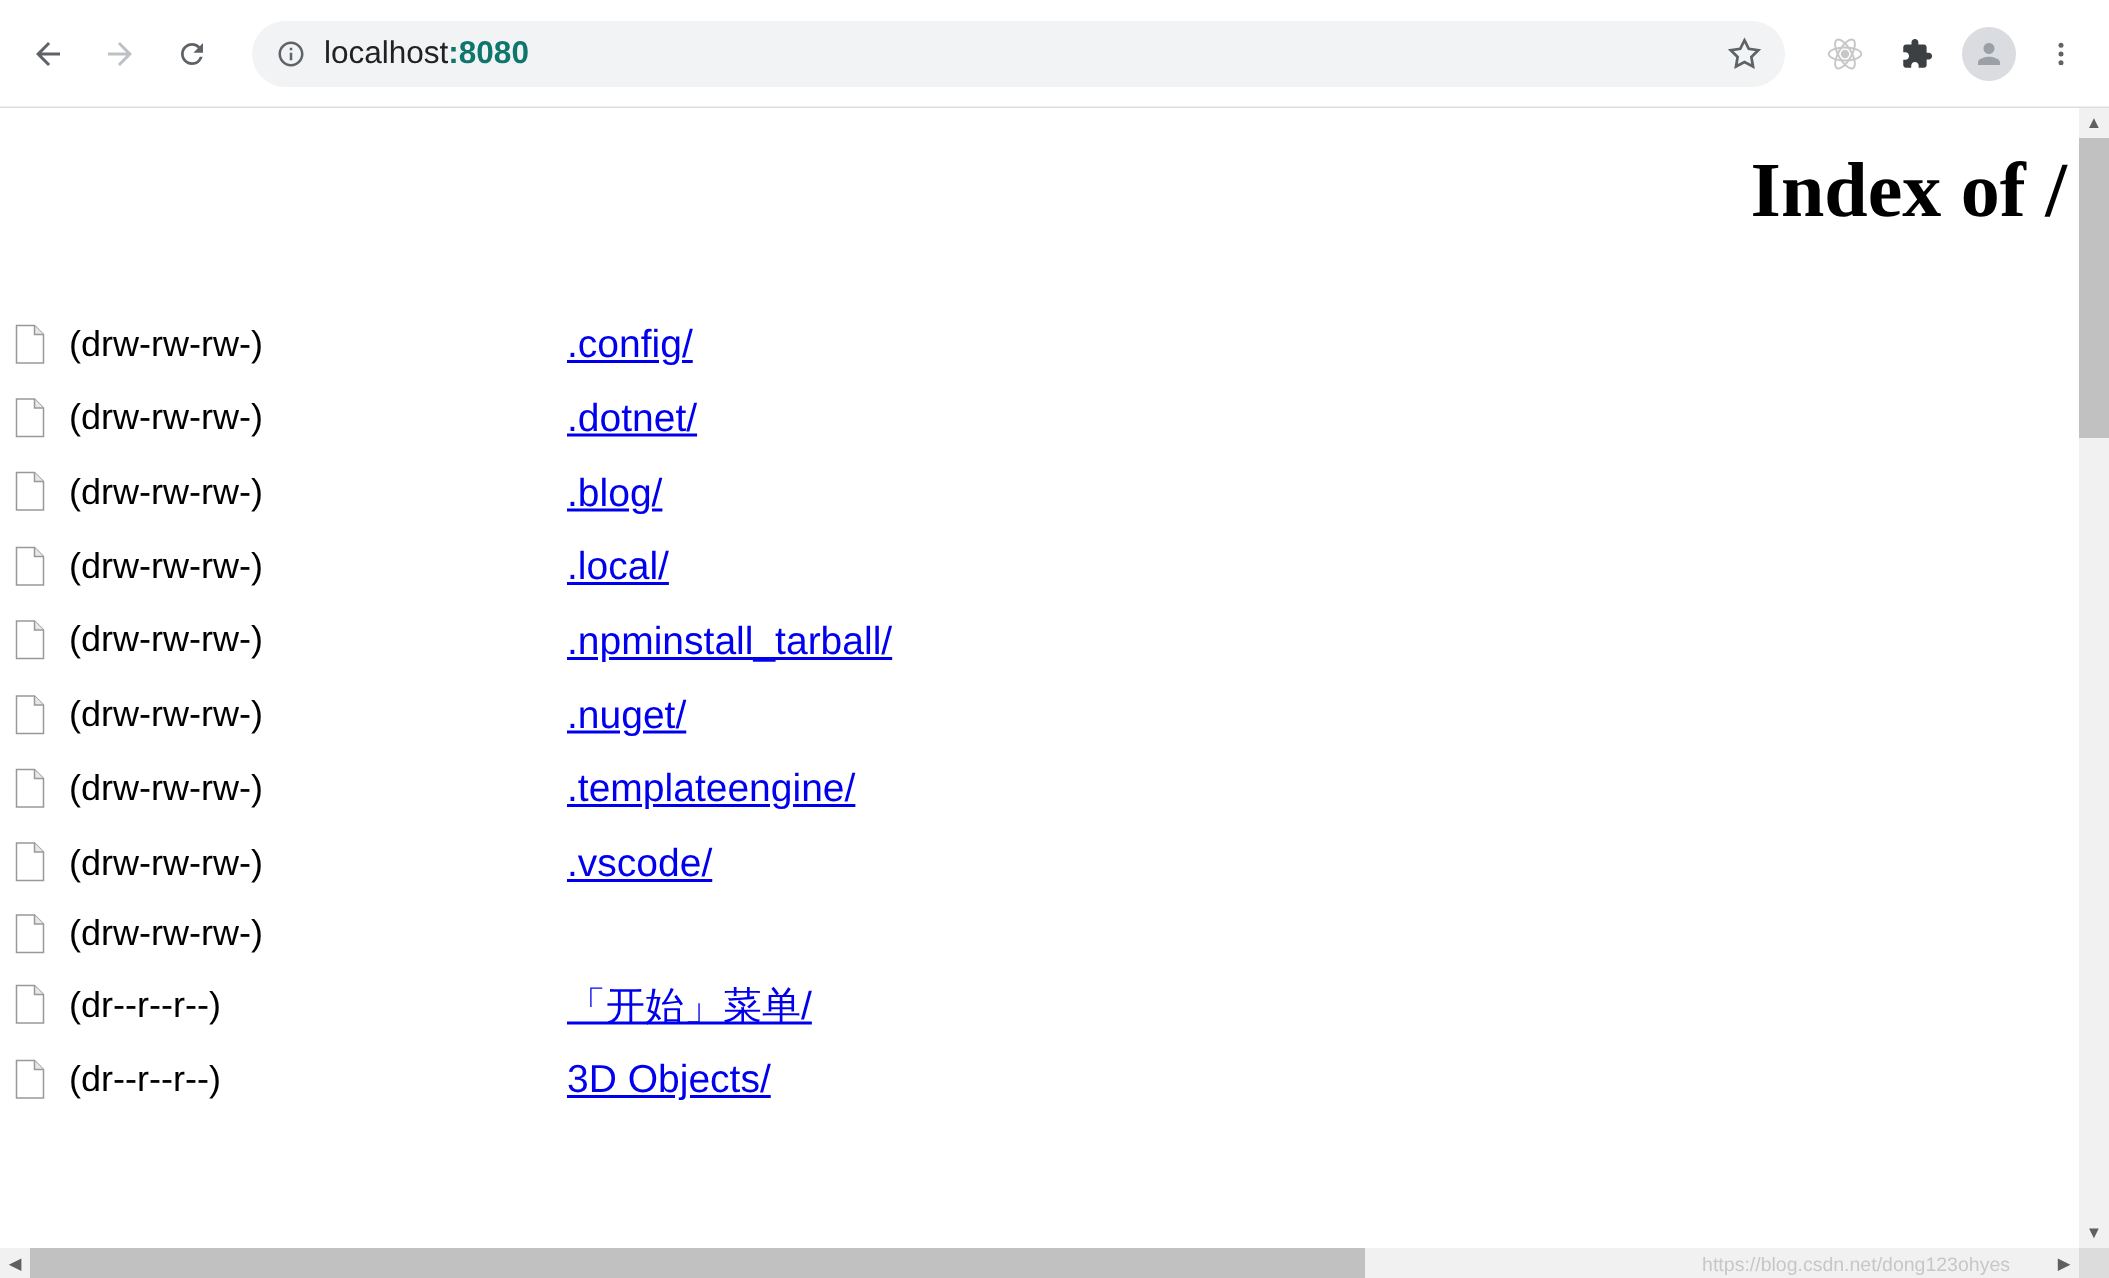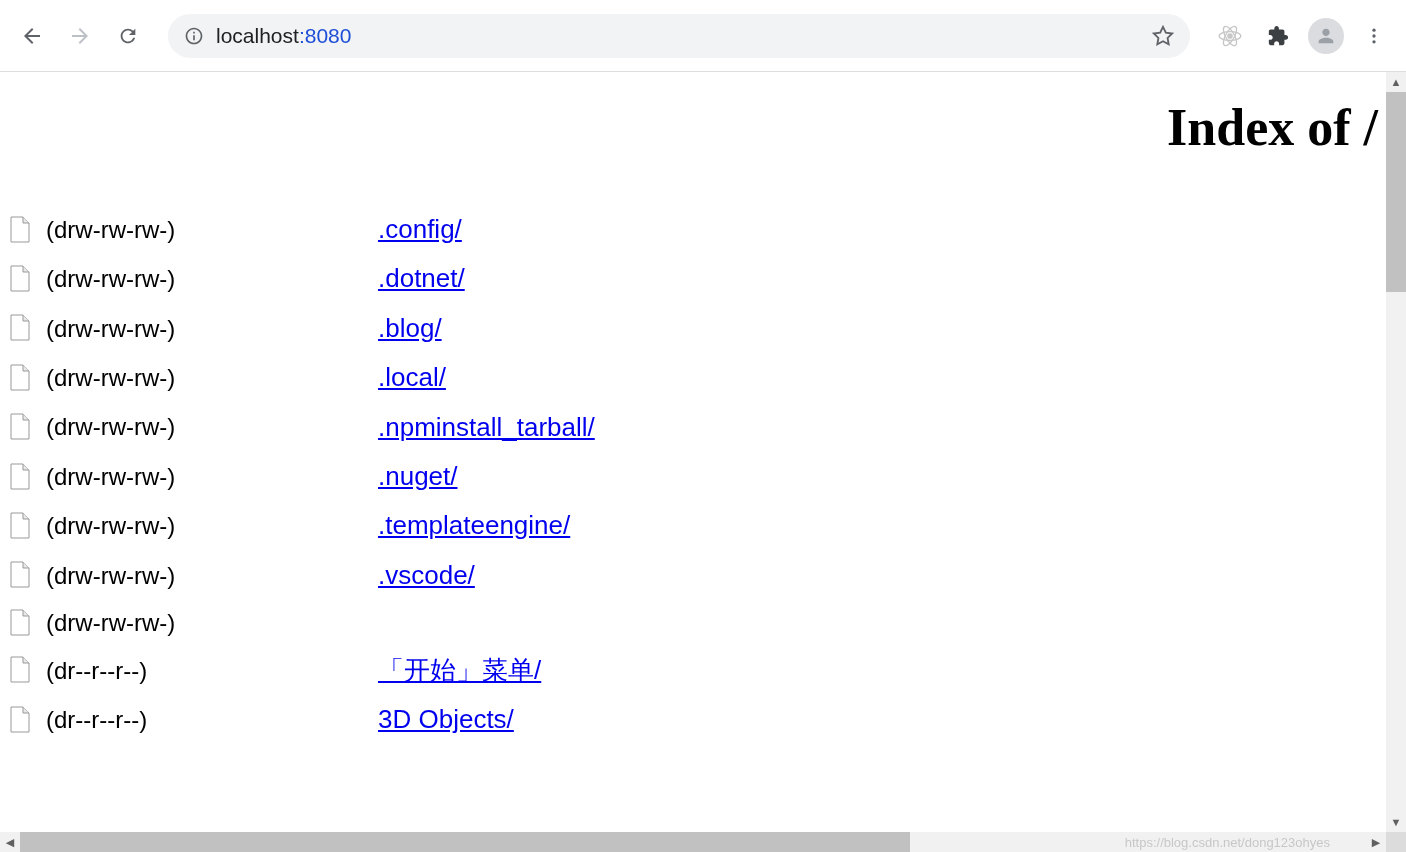--- a/index.html
+++ b/index.html
@@ -43,21 +43,21 @@
       padding: 0 16px;
       margin: 0 12px;
       gap: 12px;
     }
     .address-text {
       flex: 1;
       font-size: 21px;
       color: #202124;
       font-family: Arial, sans-serif;
     }
-    .address-text .port { color: #1d4ed8; }
+    .address-text .port { color: #0f766e; font-weight: bold; }
     .toolbar-icon {
       width: 40px;
       height: 40px;
       display: flex;
       align-items: center;
       justify-content: center;
       color: #5f6368;
     }
     .avatar {
       width: 36px;
@@ -171,21 +171,21 @@
     .scroll-corner {
       position: absolute;
       right: 0;
       bottom: 0;
       width: 20px;
       height: 20px;
       background: #dcdcdc;
     }
     .watermark {
       position: absolute;
-      right: 76px;
+      right: 66px;
       bottom: 2px;
       font-size: 13px;
       color: rgba(120,120,120,0.35);
       pointer-events: none;
     }
   </style>
 </head>
 <body>
 
 <div class="toolbar">

